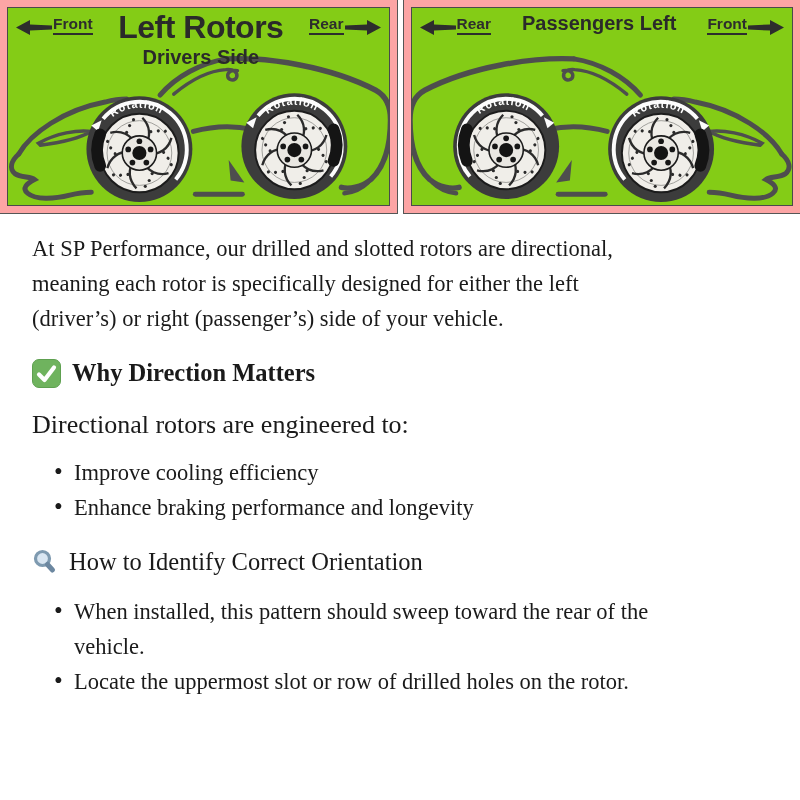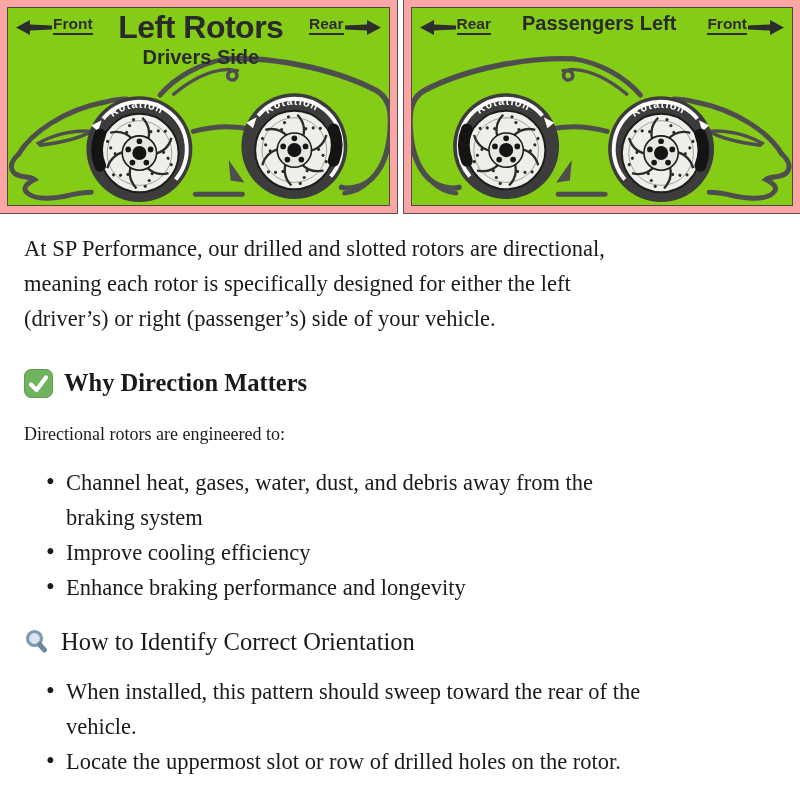--- a/index.html
+++ b/index.html
@@ -35,35 +35,35 @@
   }
   .dir svg { display:block; margin-top:3px; }
   .titles { flex:1; text-align:center; margin-top:-2px; }
   .t1 { font-weight:bold; font-size:32px; line-height:1.05; color:#2a2a2a; letter-spacing:-0.5px; }
   .t2 { font-weight:bold; font-size:20px; line-height:1.2; color:#2a2a2a; }
 
   .car-svg { position:absolute; left:0; bottom:0; width:100%; height:206px; }
   .rot-label { font-family:"Liberation Sans", sans-serif; font-weight:bold; font-size:11px; fill:#ffffff; letter-spacing:1.1px; }
 
   
-  .article { padding:0 24px; }
+  .article { padding:0 32px; }
   .intro {
     white-space:pre-line;
     font-size:22.5px; line-height:35px;
     margin:18px 0 0;
   }
   h2 {
     display:flex; align-items:center; gap:11px;
     font-size:24.5px; font-weight:bold;
-    margin:30px 0 0; line-height:34px;
+    margin:20px 0 0; line-height:34px;
   }
   h2.h-reg { font-weight:normal; margin-top:20px; }
   h2 .icn { display:inline-flex; flex:0 0 auto; }
   h2 .icn svg { display:block; }
-  .lead { font-size:18px; line-height:35px; margin:17px 0 13px; }
+  .lead { font-size:26px; line-height:35px; margin:17px 0 13px; }
   ul { list-style:none; margin:5px 0 0; padding:0 0 0 22px; }
   ul.list2 { margin-top:15px; }
   li {
     position:relative; padding-left:20px;
     font-size:22.5px; line-height:35px;
     white-space:pre-line;
   }
   li::before {
     content:"\2022";
     position:absolute; left:0; top:-1px;
@@ -208,22 +208,20 @@
         <rect x="0.5" y="0.5" width="28" height="28" rx="6.5" fill="#6fb35e" stroke="#5ea050" stroke-width="1"></rect>
         <path d="M7,15.5 L12.5,21 L22,8.5" fill="none" stroke="#ffffff" stroke-width="4.2" stroke-linecap="round" stroke-linejoin="round"></path>
       </svg>
     </span>
     <span>Why Direction Matters</span>
   </h2>
 
   <p class="lead">Directional rotors are engineered to:</p>
 
   <ul class="list1">
-    <li>Channel heat, gases, water, dust, and debris away from the
-braking system</li>
     <li>Improve cooling efficiency</li>
     <li>Enhance braking performance and longevity</li>
   </ul>
 
   <h2 class="h-reg">
     <span class="icn">
       <svg width="26" height="27" viewBox="0 0 26 27">
         <circle cx="10.5" cy="9.5" r="7" fill="#d9e6f2" stroke="#7e9ab0" stroke-width="3.2"></circle>
         <path d="M15.5,15.5 L20.5,21" stroke="#6c87a0" stroke-width="5" stroke-linecap="round"></path>
       </svg>

